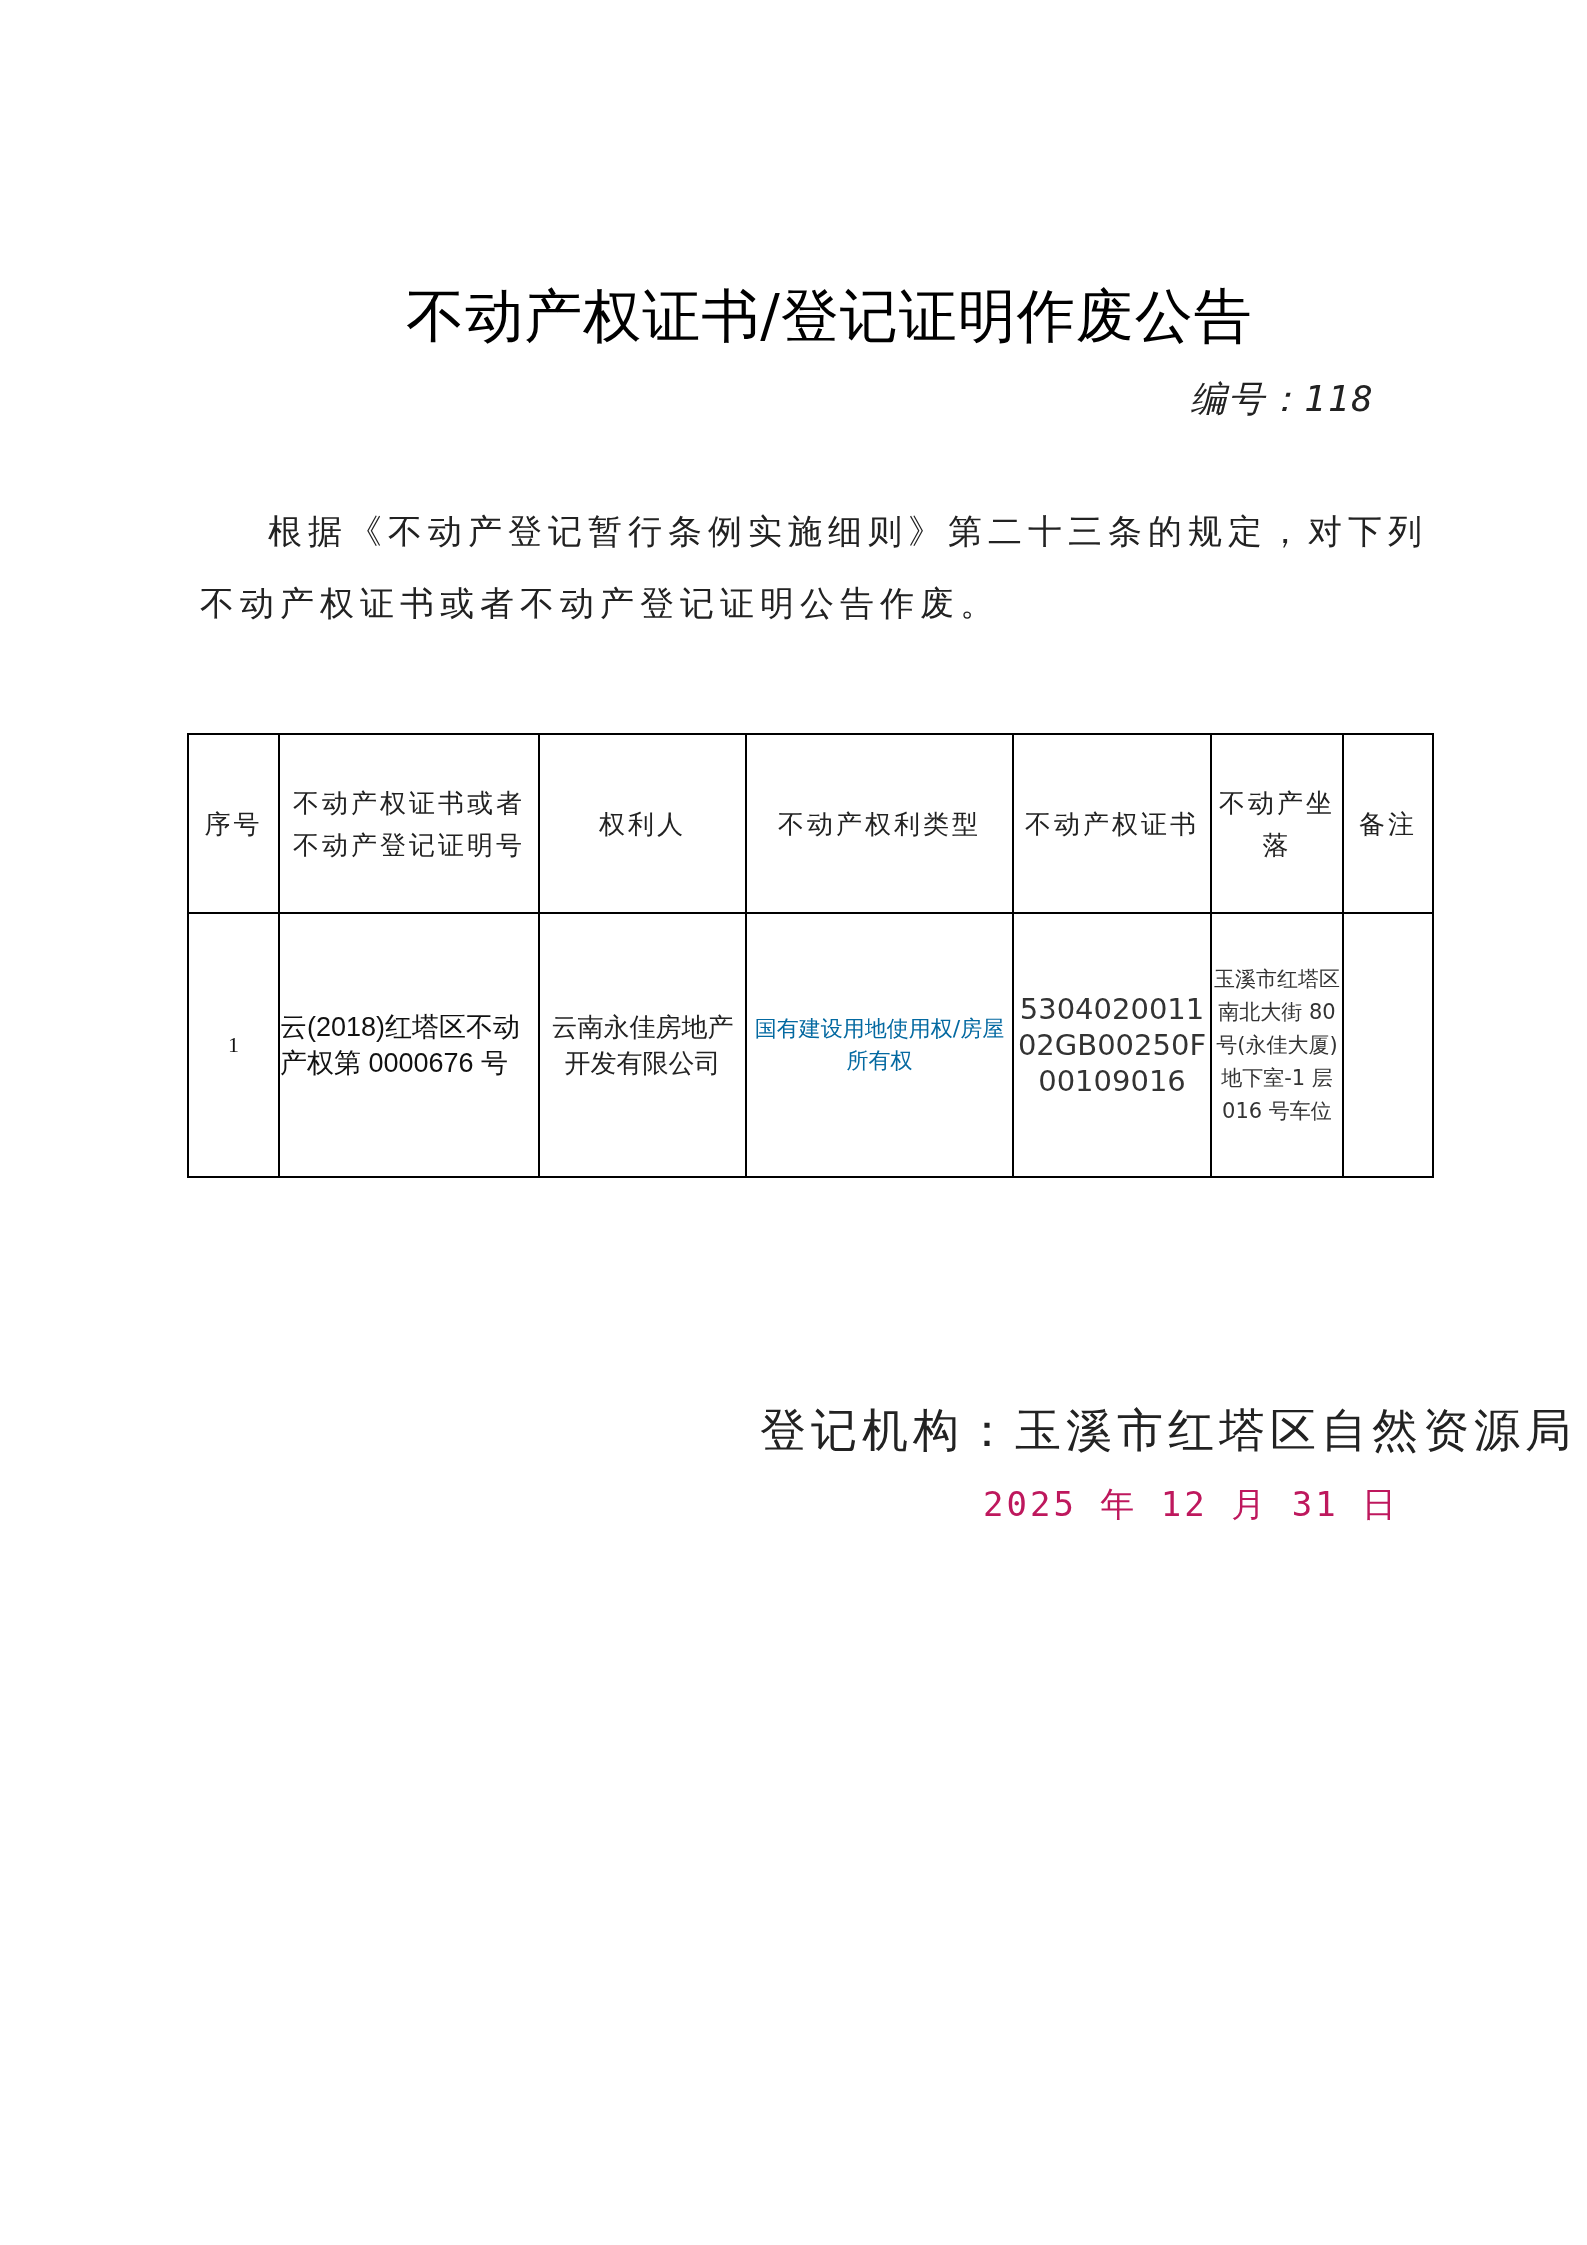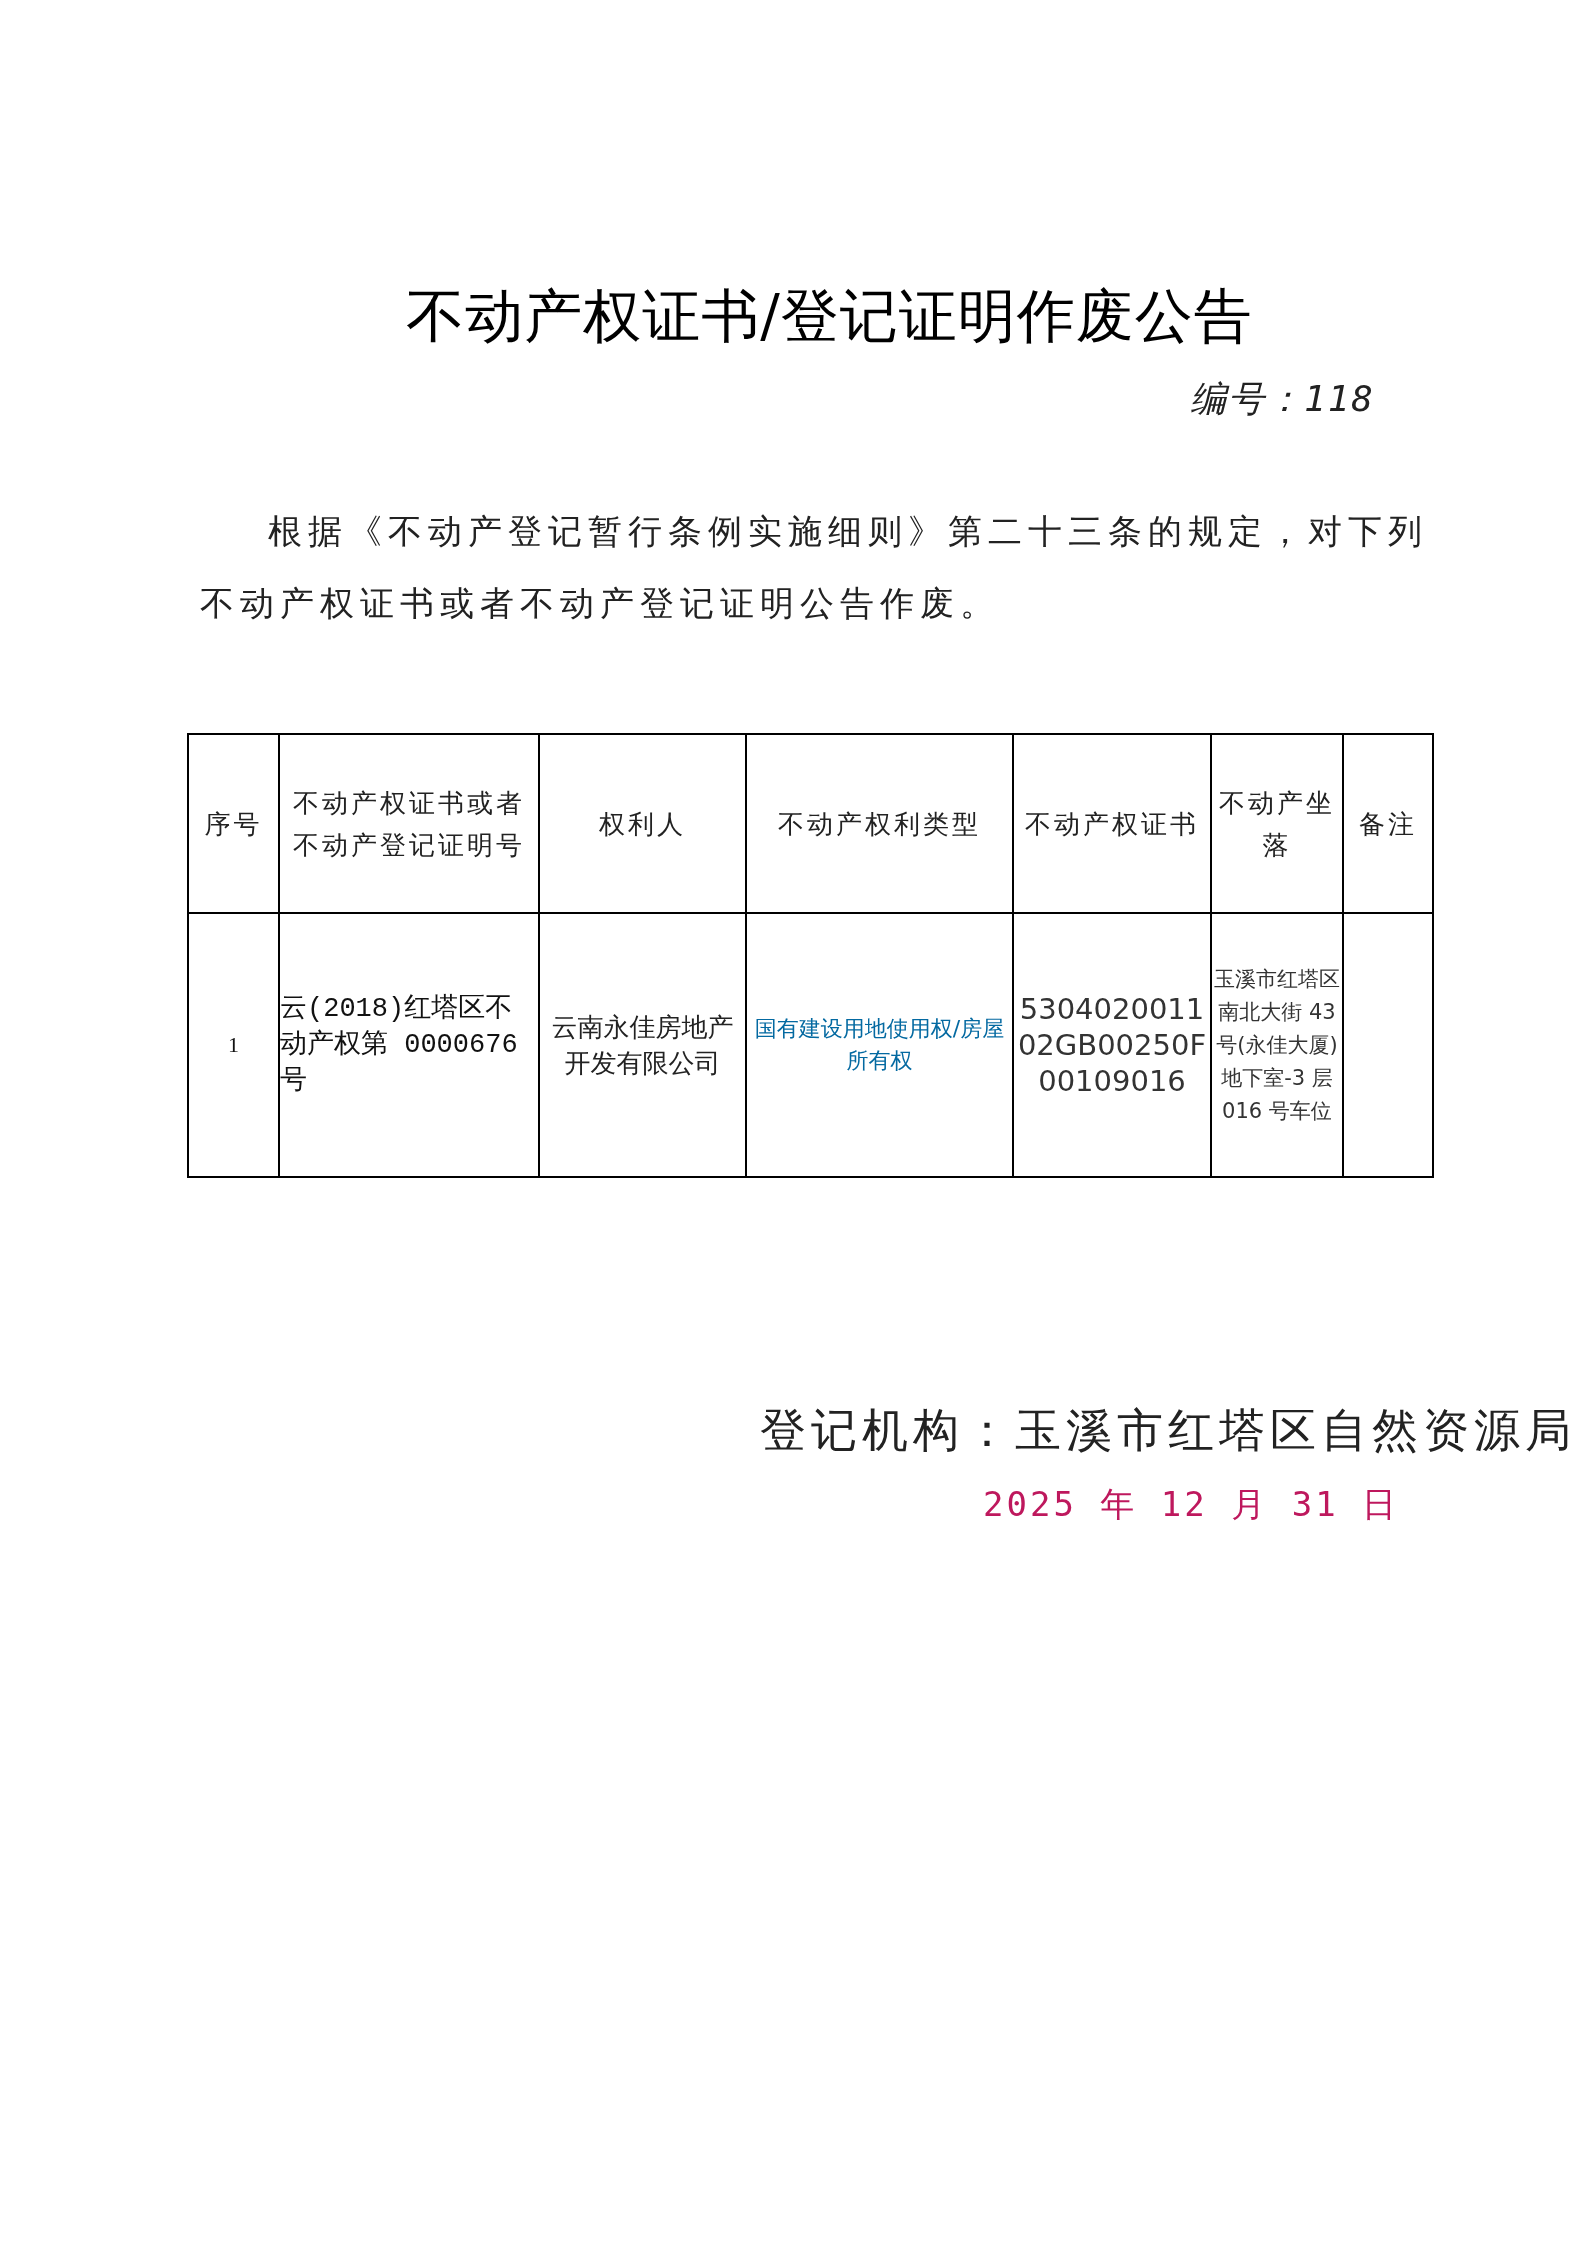--- a/index.html
+++ b/index.html
@@ -13,21 +13,21 @@
   .intro { position: absolute; top: 495px; left: 200px; width: 1230px; font-size: 34px; line-height: 72px;
            color: #222; letter-spacing: 6px; text-indent: 68px; }
   table.tbl { position: absolute; top: 733px; left: 187px; border-collapse: collapse; table-layout: fixed;
               width: 1245px; }
   table.tbl td, table.tbl th { border: 2px solid #000; padding: 0; text-align: center; vertical-align: middle;
                                font-weight: normal; }
   table.tbl th { height: 177px; font-size: 26px; color: #222; letter-spacing: 3px; line-height: 42px; }
   th.top { vertical-align: top; padding-top: 4px; margin-top: 36px; }
   table.tbl td { height: 262px; }
   .c-seq { font-family: "Liberation Serif", serif; font-size: 22px; }
-  .c-cert { font-family: Liberation Mono, monospace; font-weight: bold; font-size: 27px;
+  .c-cert { font-family: Liberation Sans, sans-serif; font-weight: bold; font-size: 27px;
             text-align: left !important; line-height: 36px; margin-left: 40px; }
   .c-holder { font-size: 26px; line-height: 36px; color: #222; }
   .c-type { font-weight: bold; font-size: 22px; line-height: 32px; color: #0369a1; border-radius: 8px; }
   .c-unit { font-weight: bold; font-size: 29px; line-height: 36px; color: #333; word-break: break-all; }
   .c-loc { font-weight: bold; font-size: 21px; line-height: 33px; color: #333; }
   .org { position: absolute; top: 1400px; left: 760px; font-size: 46px; letter-spacing: 5px; color: #222; }
   .date { position: absolute; top: 1482px; left: 983px; font-size: 34px; letter-spacing: 3px; color: #be185d;
           font-family: "DejaVu Sans Mono", "Liberation Mono", monospace; }
 </style>
 </head>
@@ -58,20 +58,20 @@
       <th>备注</th>
     </tr>
   </thead>
   <tbody>
     <tr>
       <td class="c-seq">1</td>
       <td class="c-cert">云(2018)红塔区不动产权第 0000676 号</td>
       <td class="c-holder">云南永佳房地产开发有限公司</td>
       <td class="c-type">国有建设用地使用权/房屋所有权</td>
       <td class="c-unit">530402001102GB00250F00109016</td>
-      <td class="c-loc">玉溪市红塔区南北大街 43 号(永佳大厦)地下室-3 层 016 号车位</td>
+      <td class="c-loc">玉溪市红塔区南北大街 80 号(永佳大厦)地下室-1 层 016 号车位</td>
       <td></td>
     </tr>
   </tbody>
 </table>
 
 <div class="org">登记机构：玉溪市红塔区自然资源局</div>
 <div class="date">2025 年 12 月 31 日</div>
 
 </body></html>

